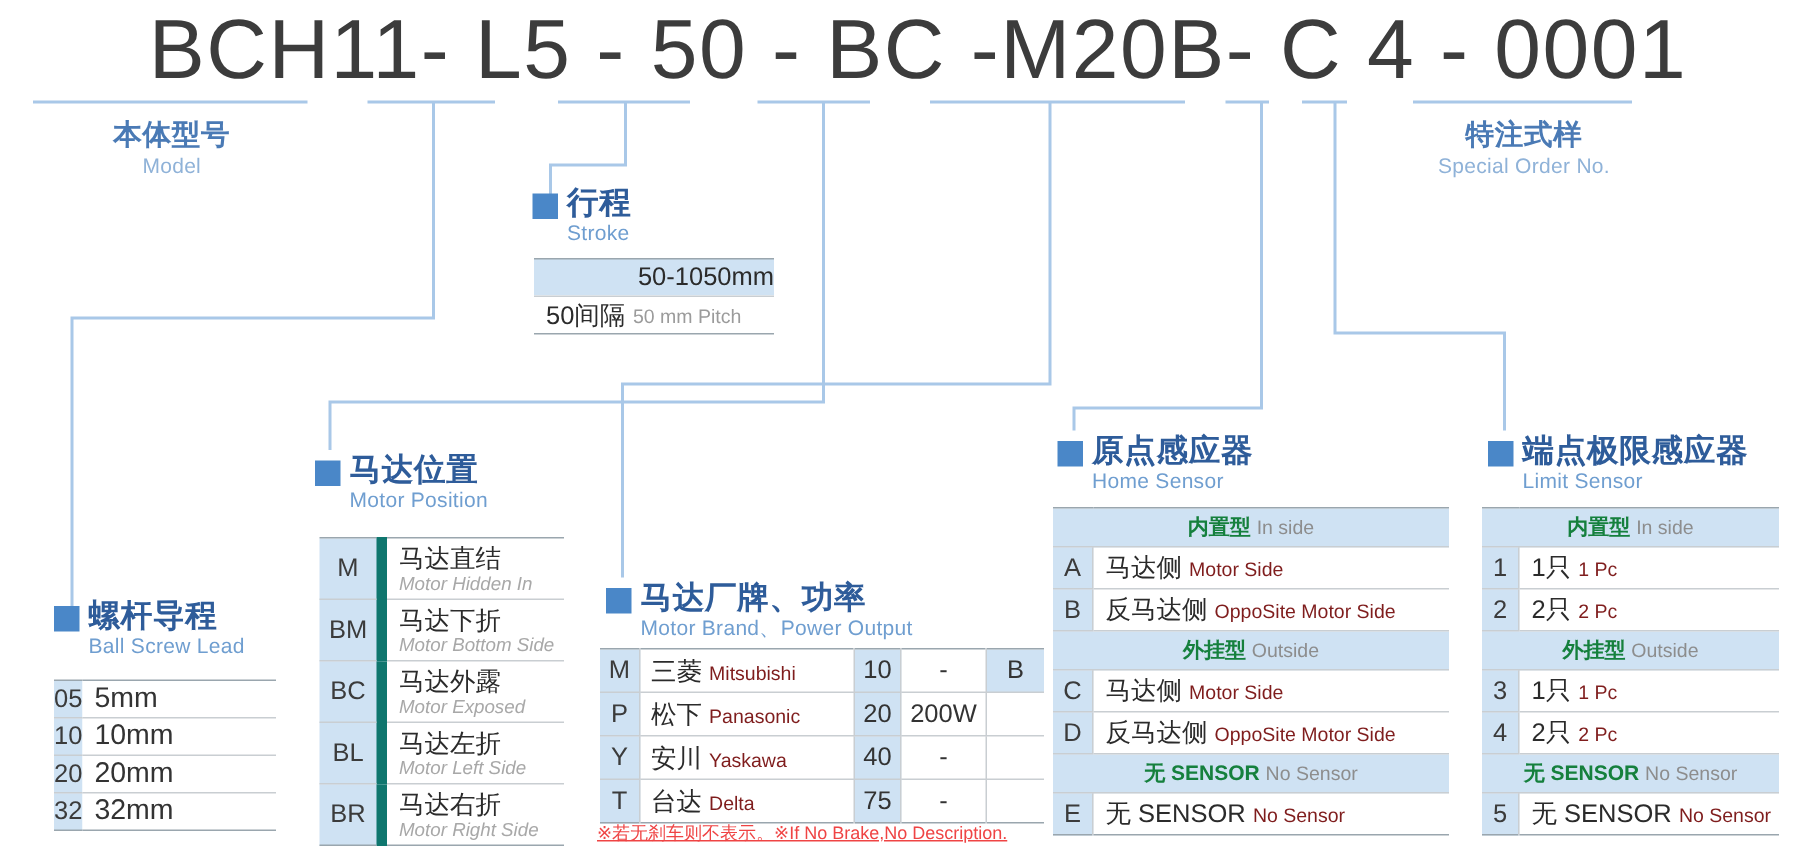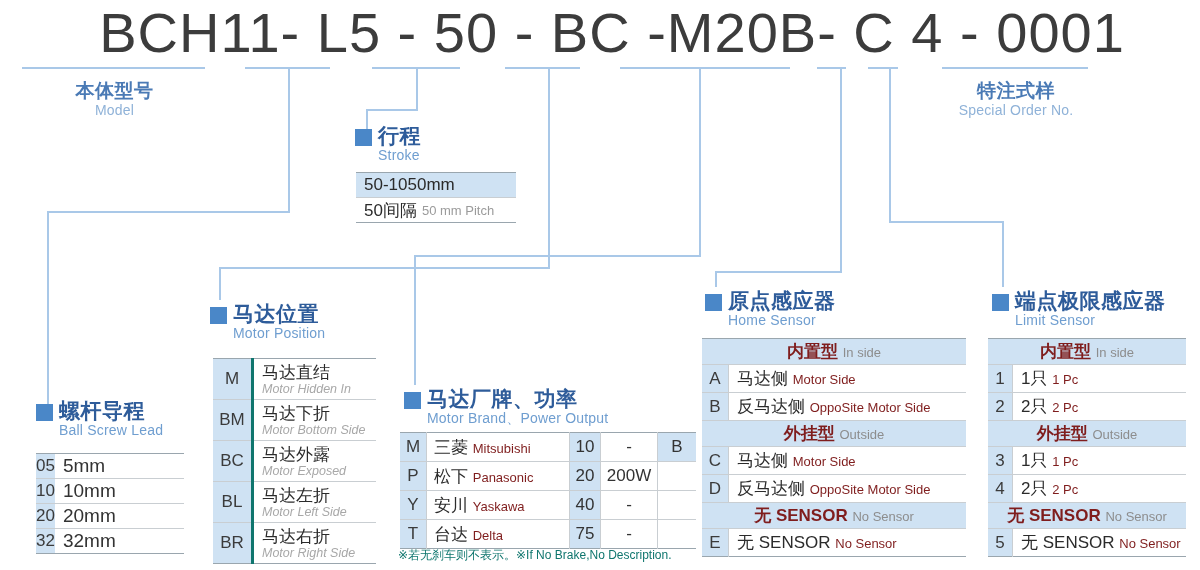--- a/index.html
+++ b/index.html
@@ -55,56 +55,56 @@
   .stacked .eno{display:block;font-size:12.5px;line-height:14px;color:#a8a8a8;font-style:italic;}
 
   
   #t-lead{position:absolute;left:36px;top:453px;width:148px;}
   #t-lead td.key{width:16px;height:24px;}
   #t-lead td.val{height:24px;font-size:19px;}
 
   
   #t-mpos{position:absolute;left:213px;top:358px;width:163px;}
   #t-mpos td.key{width:38px;height:40px;font-size:17px;}
-  #t-mpos td.val{height:40px;border-left:3px solid #0f766e;}
+  #t-mpos td.val{height:40px;border-left:7px solid #0f766e;}
 
   
   #t-brand{position:absolute;left:400px;top:432px;}
   #t-brand td{height:28px;border-right:1px solid #c9ced2;}
   #t-brand td:last-child{border-right:none;}
   #t-brand .c1{width:26px;}
   #t-brand .c2{width:135px;padding-left:7px;}
   #t-brand .c3{width:30px;text-align:center;background:#cfe2f3;font-size:17px;}
   #t-brand .c4{width:56px;text-align:center;font-size:17px;background:#fff;}
   #t-brand .c5{width:38px;text-align:center;font-size:17px;background:#fff;}
   #t-brand .c5.on{background:#cfe2f3;}
-  #note-brake{position:absolute;left:398px;top:547px;font-size:12px;color:#0f766e;white-space:nowrap;}
+  #note-brake{position:absolute;left:398px;top:547px;font-size:12px;color:#ef4444;white-space:nowrap;text-decoration:underline;}
 
   
   .sensor{position:absolute;}
   .sensor table{width:100%;}
   .sensor .grp td{background:#cfe2f3;text-align:center;height:25px;}
-  .sensor .grp .zh{font-size:17px;font-weight:bold;color:#7f1d1d;}
+  .sensor .grp .zh{font-size:14px;font-weight:bold;color:#15803d;}
   .sensor .grp .eno{font-size:13px;color:#8d8d8d;}
   .sensor td.key{height:27px;}
   .sensor td.val{border-left:1px solid #c9ced2;}
 
   #t-home{left:702px;top:338px;width:264px;}
   #t-home td.key{width:26px;}
   #t-limit{left:988px;top:338px;width:198px;}
   #t-limit td.key{width:24px;}
 
   
   #t-stroke{position:absolute;left:356px;top:172px;width:160px;}
   #t-stroke .row1{background:#cfe2f3;height:25px;font-size:17px;padding-left:8px;color:#2b2b2b;
      border-top:1.6px solid #9aa6ae;box-sizing:border-box;}
   #t-stroke .row2{background:#fff;height:26px;padding-left:8px;color:#2b2b2b;
      border-top:1px solid #c9ced2;border-bottom:1.6px solid #9aa6ae;box-sizing:border-box;
      display:flex;align-items:center;gap:5px;}
-  #t-stroke .row1{display:flex;align-items:center;}
+  #t-stroke .row1{display:flex;align-items:center;justify-content:flex-end;}
   #t-stroke .z{font-size:17px;}
   #t-stroke .e{font-size:13px;color:#9b9b9b;}
 </style>
 </head>
 <body>
 
 <div class="stage">
 
   <div id="partcode">BCH11- L5 - 50 - BC -M20B- C 4 - 0001</div>
 

